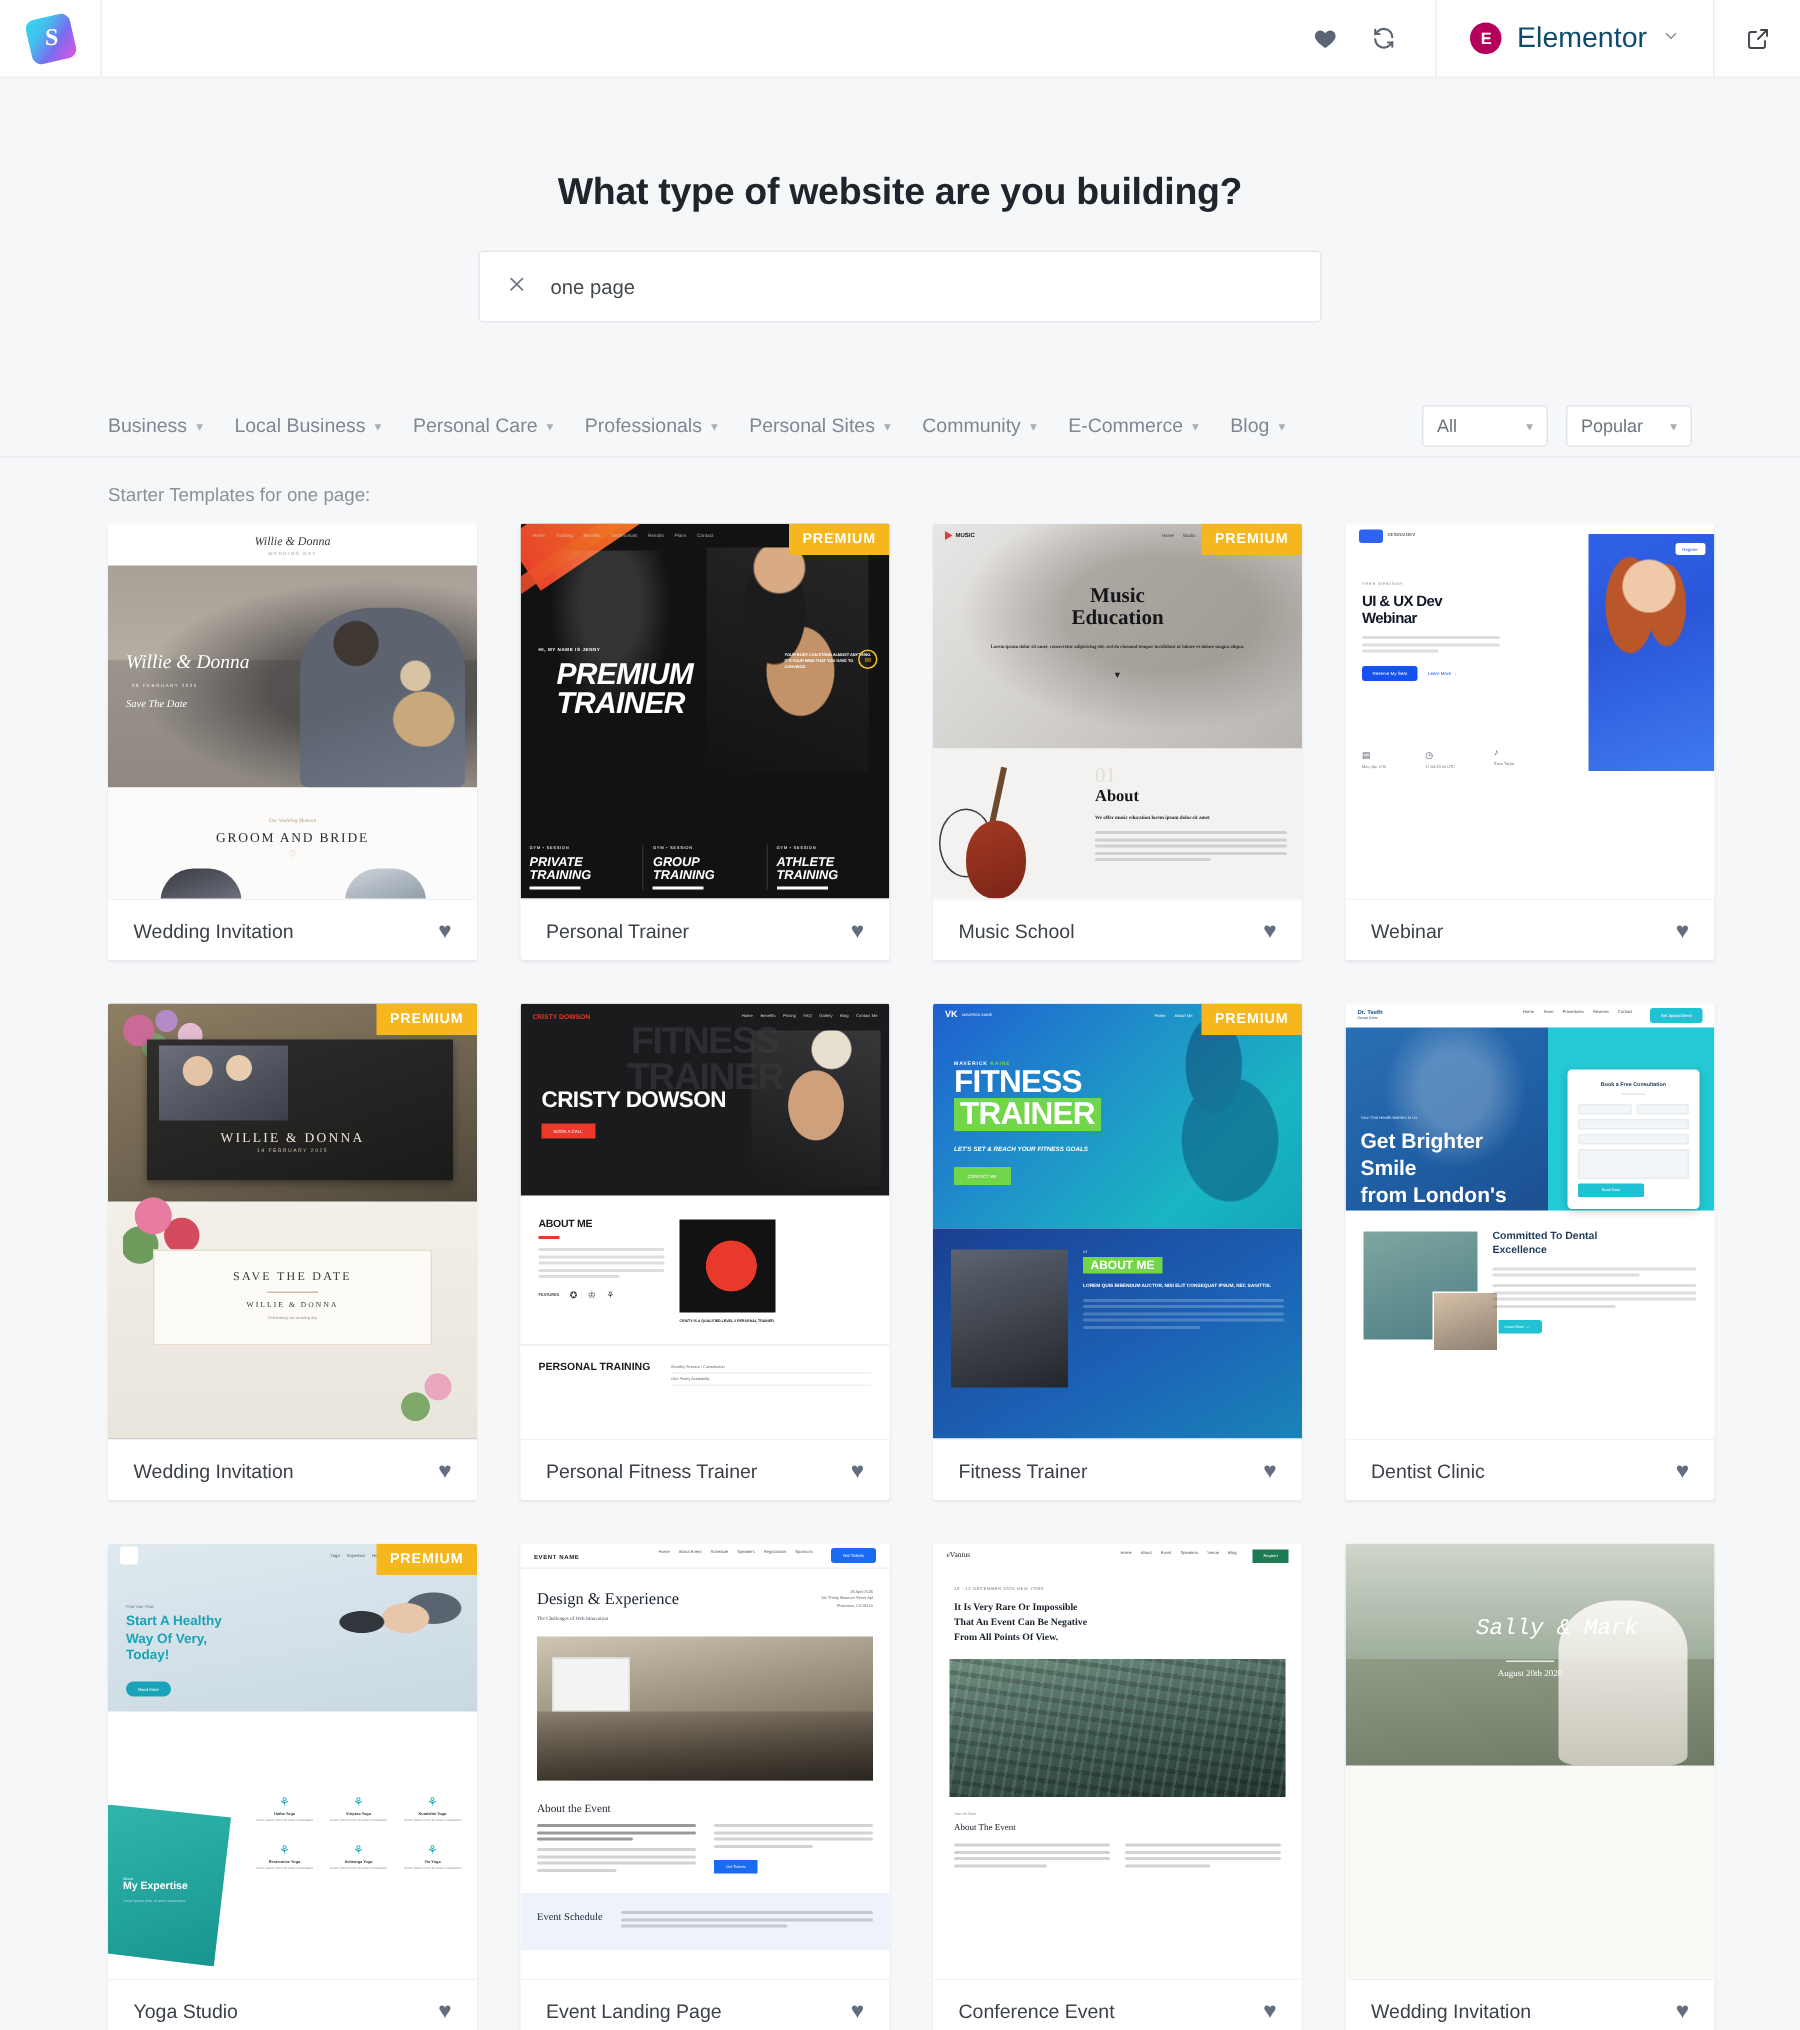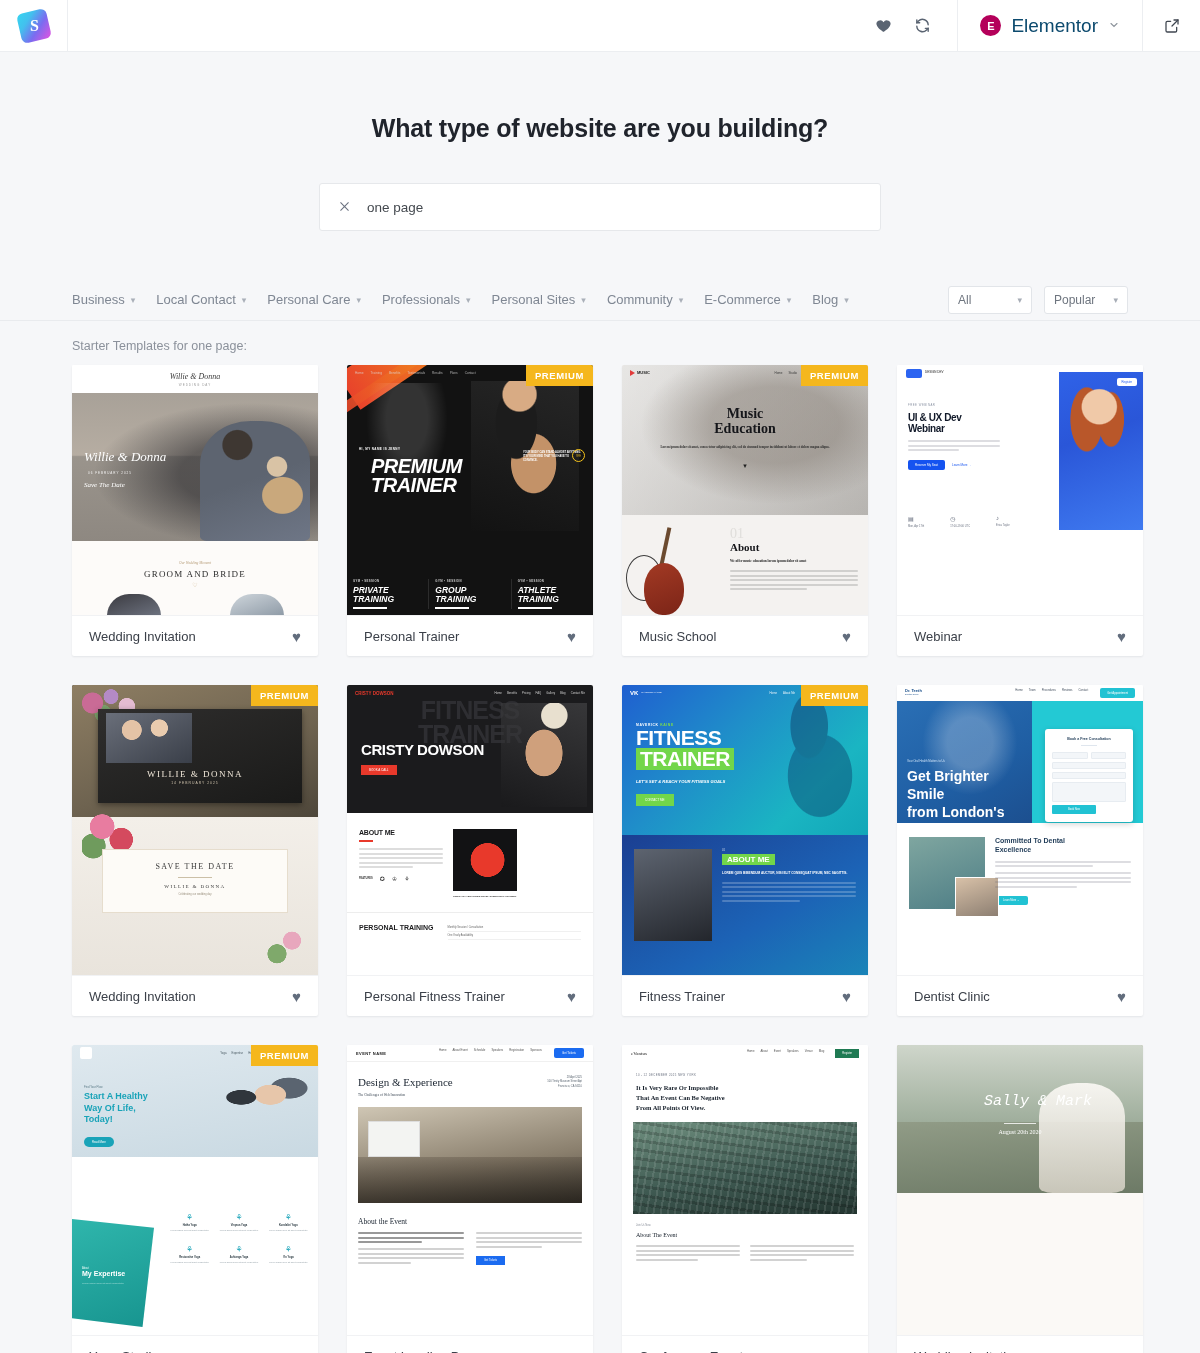--- a/index.html
+++ b/index.html
@@ -70,21 +70,21 @@
     text-align: center;
     font-size: 25px;
     font-weight: bold;
     color: #20242c;
     letter-spacing: -0.2px;
     margin-top: 62px;
   }
 
   .search-wrap {
     width: 562px;
-    margin: 40px auto 0;
+    margin: 24px auto 0;
   }
   .search-box {
     height: 48px;
     background: #fff;
     border: 1px solid #e6e8eb;
     border-radius: 3px;
     display: flex; align-items: center;
     padding: 0 18px;
     gap: 16px;
   }
@@ -524,21 +524,21 @@
   </div>
 </div>
 
 <div class="filterbar">
   <div class="cats">
     <div class="cat">
       <span>Business</span>
       <span class="caret">▾</span>
     </div>
     <div class="cat">
-      <span>Local Contact</span>
+      <span>Local Business</span>
       <span class="caret">▾</span>
     </div>
     <div class="cat">
       <span>Personal Care</span>
       <span class="caret">▾</span>
     </div>
     <div class="cat">
       <span>Professionals</span>
       <span class="caret">▾</span>
     </div>
@@ -985,21 +985,21 @@
               <span>Health</span>
               <span>Classes</span>
               <span>Simple Layouts</span>
               <span>Contact</span>
             </div>
           </div>
           <div class="yg-pose"></div>
           <div class="yg-eye">Find Your Flow</div>
           <div class="yg-h">
             <div>Start A Healthy</div>
-            <div>Way Of Life,</div>
+            <div>Way Of Very,</div>
             <div>Today!</div>
           </div>
           <div class="yg-btn">Read More</div>
         </div>
         <div class="yg-low">
           <div class="yg-panel">
             <div class="t1">About</div>
             <div class="t2">My Expertise</div>
             <div class="t3" style="opacity:.7">Lorem ipsum dolor sit amet consectetur</div>
           </div>
@@ -1086,20 +1086,28 @@
                 <div class="fakeline"></div>
               <div class="fakeline" style="width:50%"></div>
             </div>
             <div class="c" style="color:#333">
               <div class="fakeline"></div><div class="fakeline"></div><div class="fakeline"></div>
               <div class="fakeline" style="width:62%"></div>
               <div class="btn">Get Tickets</div>
             </div>
           </div>
         </div>
+        <div class="ev-sched">
+          <div class="h">Event Schedule</div>
+          <div class="c" style="color:#334">
+            <div class="fakeline"></div>
+              <div class="fakeline"></div>
+              <div class="fakeline" style="width:66%"></div>
+          </div>
+        </div>
       </div>
     </div>
     <div class="card-foot">
       <span class="card-title">Event Landing Page</span>
       <span class="heart">♥</span>
     </div>
   </div>
 
   <div class="card tall">
     <div class="thumb">

